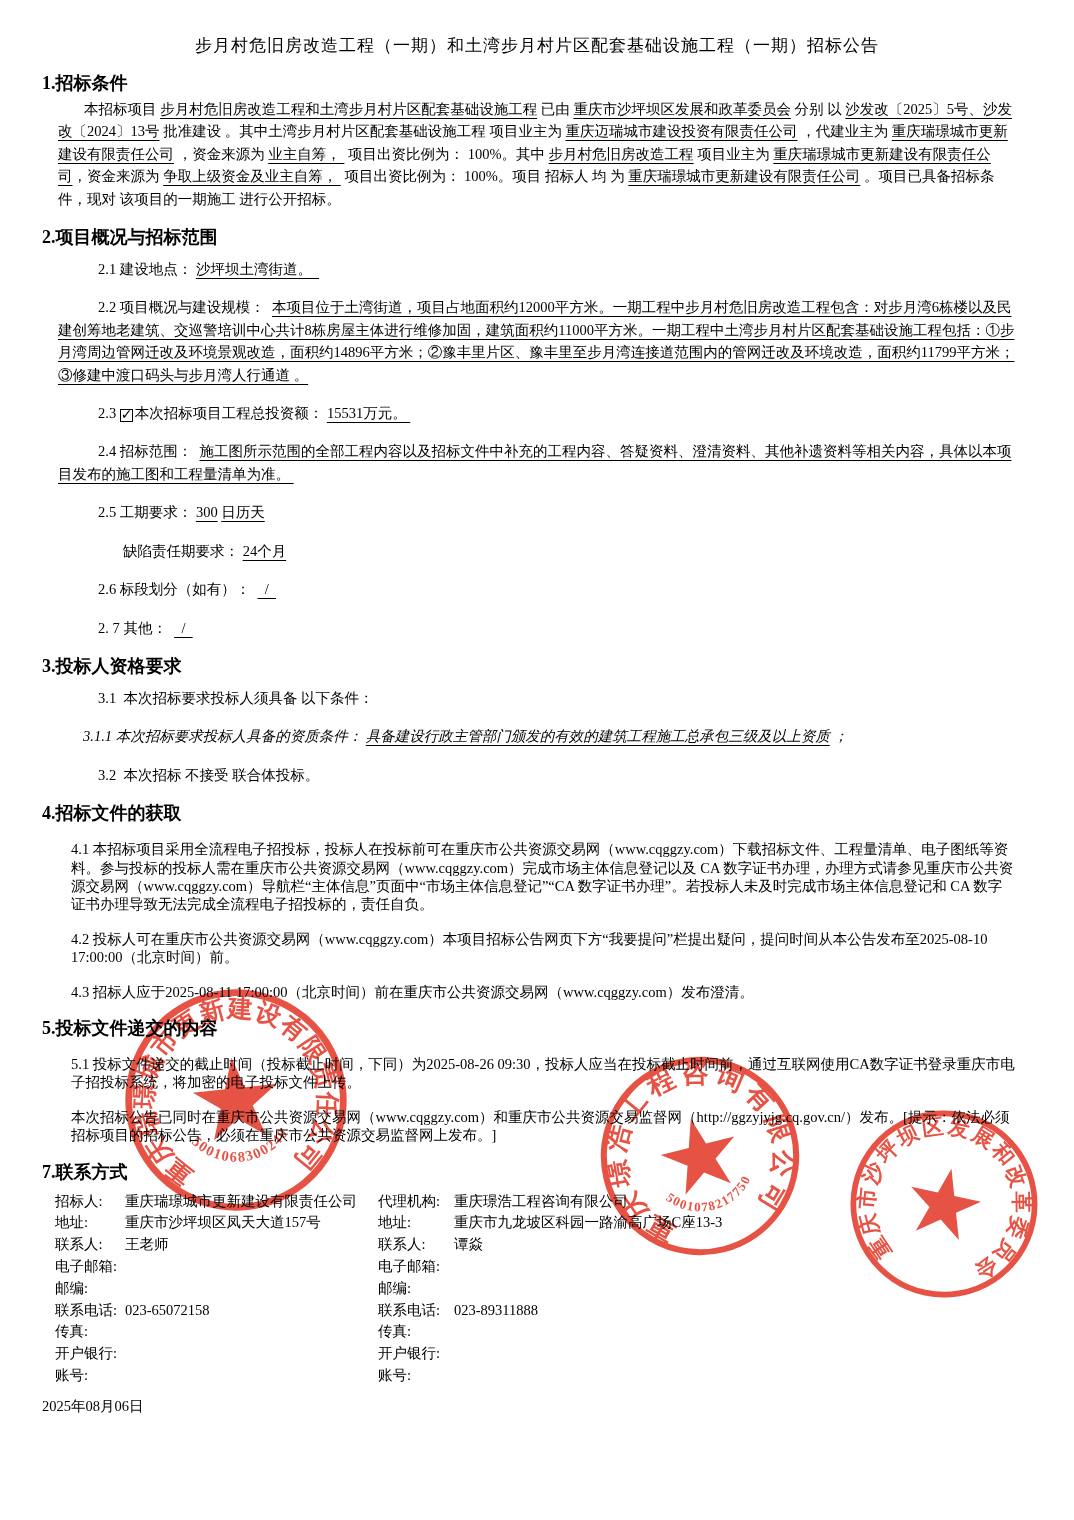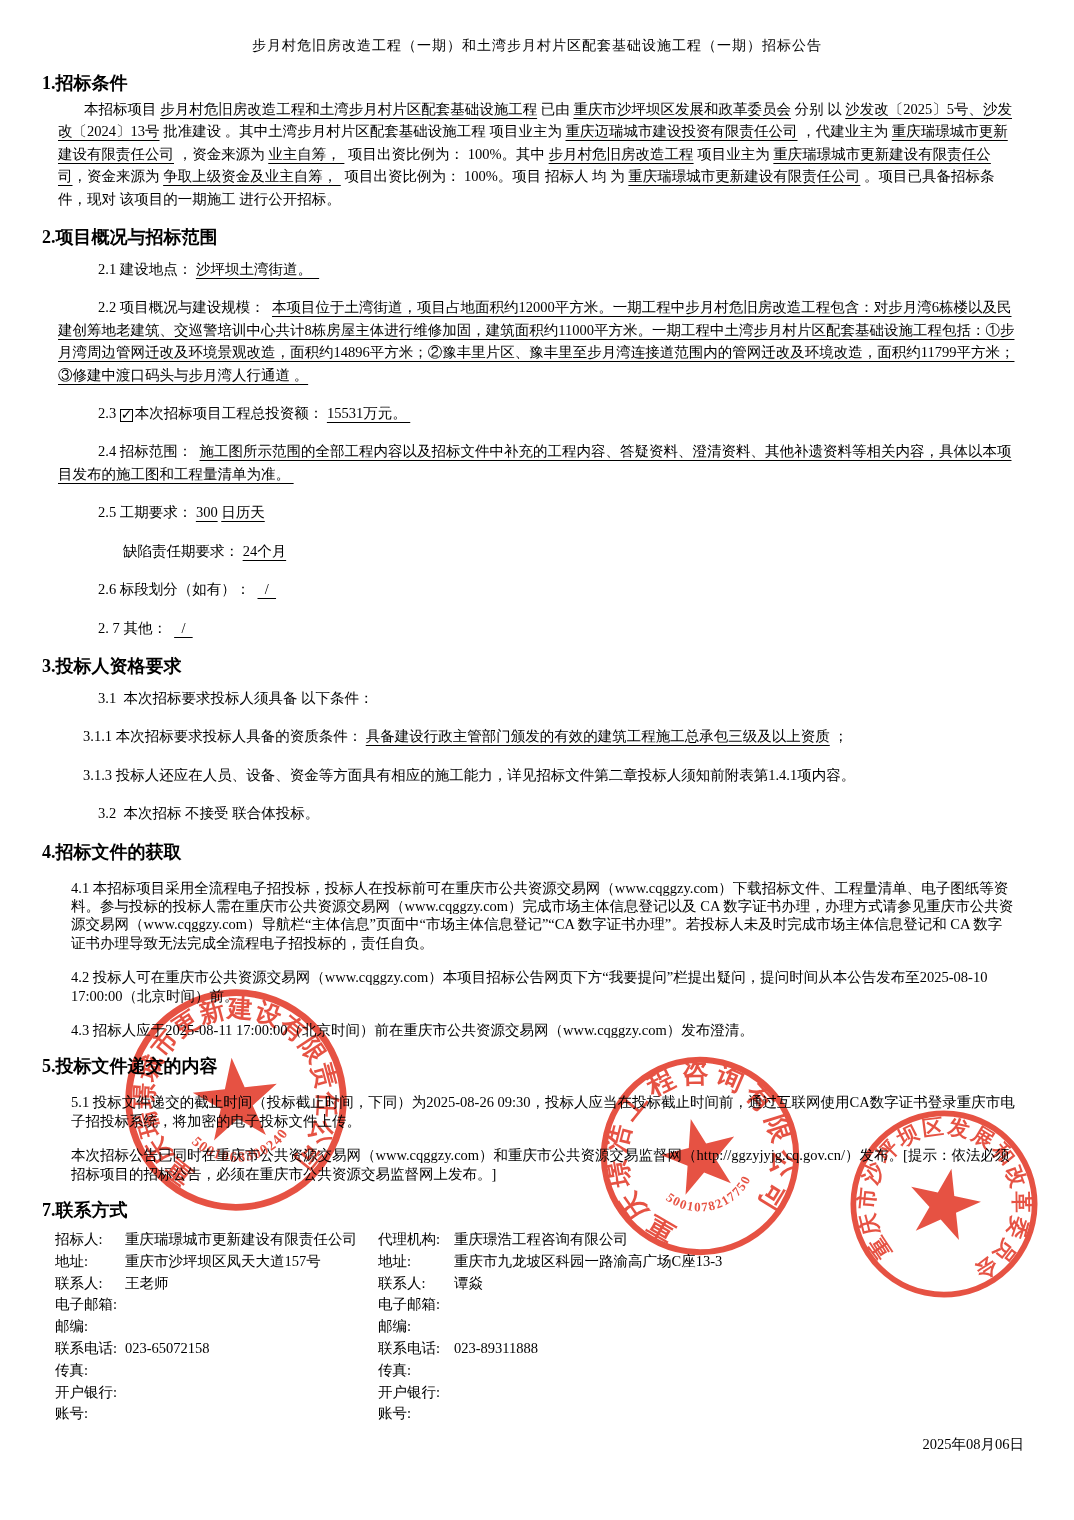--- a/index.html
+++ b/index.html
@@ -1,38 +1,38 @@
 <!DOCTYPE html>
 <html><head>
 <meta charset="utf-8">
 <style>
   html,body{margin:0;padding:0;background:#fff;}
   .page{position:relative;width:1074px;height:1520px;background:#fff;overflow:hidden;
         font-family:"Liberation Serif","DejaVu Serif",serif;color:#000;
         font-size:14.5px;line-height:22.4px;}
   .inner{padding:34px 42px 0 42px;}
-  h1.title{font-size:14px;font-weight:normal;text-align:center;margin:0 0 8px 0;letter-spacing:1px;line-height:24px;}
+  h1.title{font-size:17px;font-weight:normal;text-align:center;margin:0 0 8px 0;letter-spacing:1px;line-height:24px;}
   h2.sech{font-size:18px;font-weight:bold;margin:14px 0 0 0;line-height:22px;}
   .para{margin:16px;white-space:pre-wrap;}
   .u{text-decoration:underline;text-underline-offset:3.5px;text-decoration-thickness:1px;}
   .pind{text-indent:26px;}  
   .hang40{padding-left:0;text-indent:40px;} 
   .ind40{padding-left:40px;}
   .ind65{padding-left:65px;}
-  .ind25{padding-left:25px;}
+  .ind25{padding-left:25px;font-style:italic;}
   .ind13{padding-left:13px;}
   .mt4{margin-top:4px;}.mt10{margin-top:10px;}.mt11{margin-top:11px;}.mt12{margin-top:12px;}
   .mt16{margin-top:16px;}.mt18{margin-top:18px;}
   .tight{line-height:18.4px;}
   .cb{display:inline-block;width:13px;height:13px;border:1.5px solid #000;box-sizing:border-box;
       font-size:14px;line-height:9px;text-align:center;vertical-align:-1px;margin-right:2px;
       font-family:"DejaVu Sans",sans-serif;overflow:visible;}
   .contacts{display:grid;grid-template-columns:70px 253px 76px auto;padding-left:13px;margin-top:8px;}
   .contacts div{height:21.8px;line-height:21.8px;white-space:nowrap;}
-  .datebox{text-align:right;padding-right:8px;margin-top:8px;}
+  .datebox{text-align:left;padding-right:8px;margin-top:8px;}
   .stamp{position:absolute;opacity:0.85;mix-blend-mode:multiply;pointer-events:none;}
   .st-name{font-weight:bold;fill:currentColor;}
   .st-num{font-weight:bold;fill:currentColor;}
 </style>
 </head>
 <body>
 
 <div class="page">
   <div class="inner">
     <h1 class="title">步月村危旧房改造工程（一期）和土湾步月村片区配套基础设施工程（一期）招标公告</h1>
@@ -46,21 +46,20 @@
     <p class="para ind40 mt10"><span>2.3 </span><span class="cb">✓</span><span>本次招标项目工程总投资额： </span><span class="u">15531万元。 </span></p>
     <p class="para hang40 mt11"><span>2.4 招标范围：  </span><span class="u">施工图所示范围的全部工程内容以及招标文件中补充的工程内容、答疑资料、澄清资料、其他补遗资料等相关内容，具体以本项目发布的施工图和工程量清单为准。 </span></p>
     <p class="para ind40 mt12"><span>2.5 工期要求： </span><span class="u">300</span><span> </span><span class="u">日历天</span></p>
     <p class="para ind65 mt11"><span>缺陷责任期要求： </span><span class="u">24个月</span></p>
     <p class="para ind40 mt12"><span>2.6 标段划分（如有）：  </span><span class="u">  /  </span></p>
     <p class="para ind40 mt11"><span>2. 7 其他：  </span><span class="u">  /  </span></p>
 
     <h2 class="sech mt16">3.投标人资格要求</h2>
     <p class="para ind40 mt10"><span>3.1  本次招标要求投标人须具备 以下条件：</span></p>
     <p class="para ind25 mt11"><span>3.1.1 本次招标要求投标人具备的资质条件： </span><span class="u">具备建设行政主管部门颁发的有效的建筑工程施工总承包三级及以上资质</span><span> ；</span></p>
-    <p class="para ind25 mt11"><span>3.1.3 投标人还应在人员、设备、资金等方面具有相应的施工能力，详见招标文件第二章投标人须知前附表第1.4.1项内容。</span></p>
     <p class="para ind40 mt11"><span>3.2  本次招标 不接受 联合体投标。</span></p>
 
     <h2 class="sech mt18">4.招标文件的获取</h2>
     <p class="para ind13 tight">4.1 本招标项目采用全流程电子招投标，投标人在投标前可在重庆市公共资源交易网（www.cqggzy.com）下载招标文件、工程量清单、电子图纸等资料。参与投标的投标人需在重庆市公共资源交易网（www.cqggzy.com）完成市场主体信息登记以及 CA 数字证书办理，办理方式请参见重庆市公共资源交易网（www.cqggzy.com）导航栏“主体信息”页面中“市场主体信息登记”“CA 数字证书办理”。若投标人未及时完成市场主体信息登记和 CA 数字证书办理导致无法完成全流程电子招投标的，责任自负。</p>
     <p class="para ind13 tight">4.2 投标人可在重庆市公共资源交易网（www.cqggzy.com）本项目招标公告网页下方“我要提问”栏提出疑问，提问时间从本公告发布至2025-08-10 17:00:00（北京时间）前。</p>
     <p class="para ind13 tight">4.3 招标人应于2025-08-11 17:00:00（北京时间）前在重庆市公共资源交易网（www.cqggzy.com）发布澄清。</p>
 
     <h2 class="sech" style="margin-top:6px">5.投标文件递交的内容</h2>
     <p class="para ind13 tight">5.1 投标文件递交的截止时间（投标截止时间，下同）为2025-08-26 09:30，投标人应当在投标截止时间前，通过互联网使用CA数字证书登录重庆市电子招投标系统，将加密的电子投标文件上传。</p>
 

